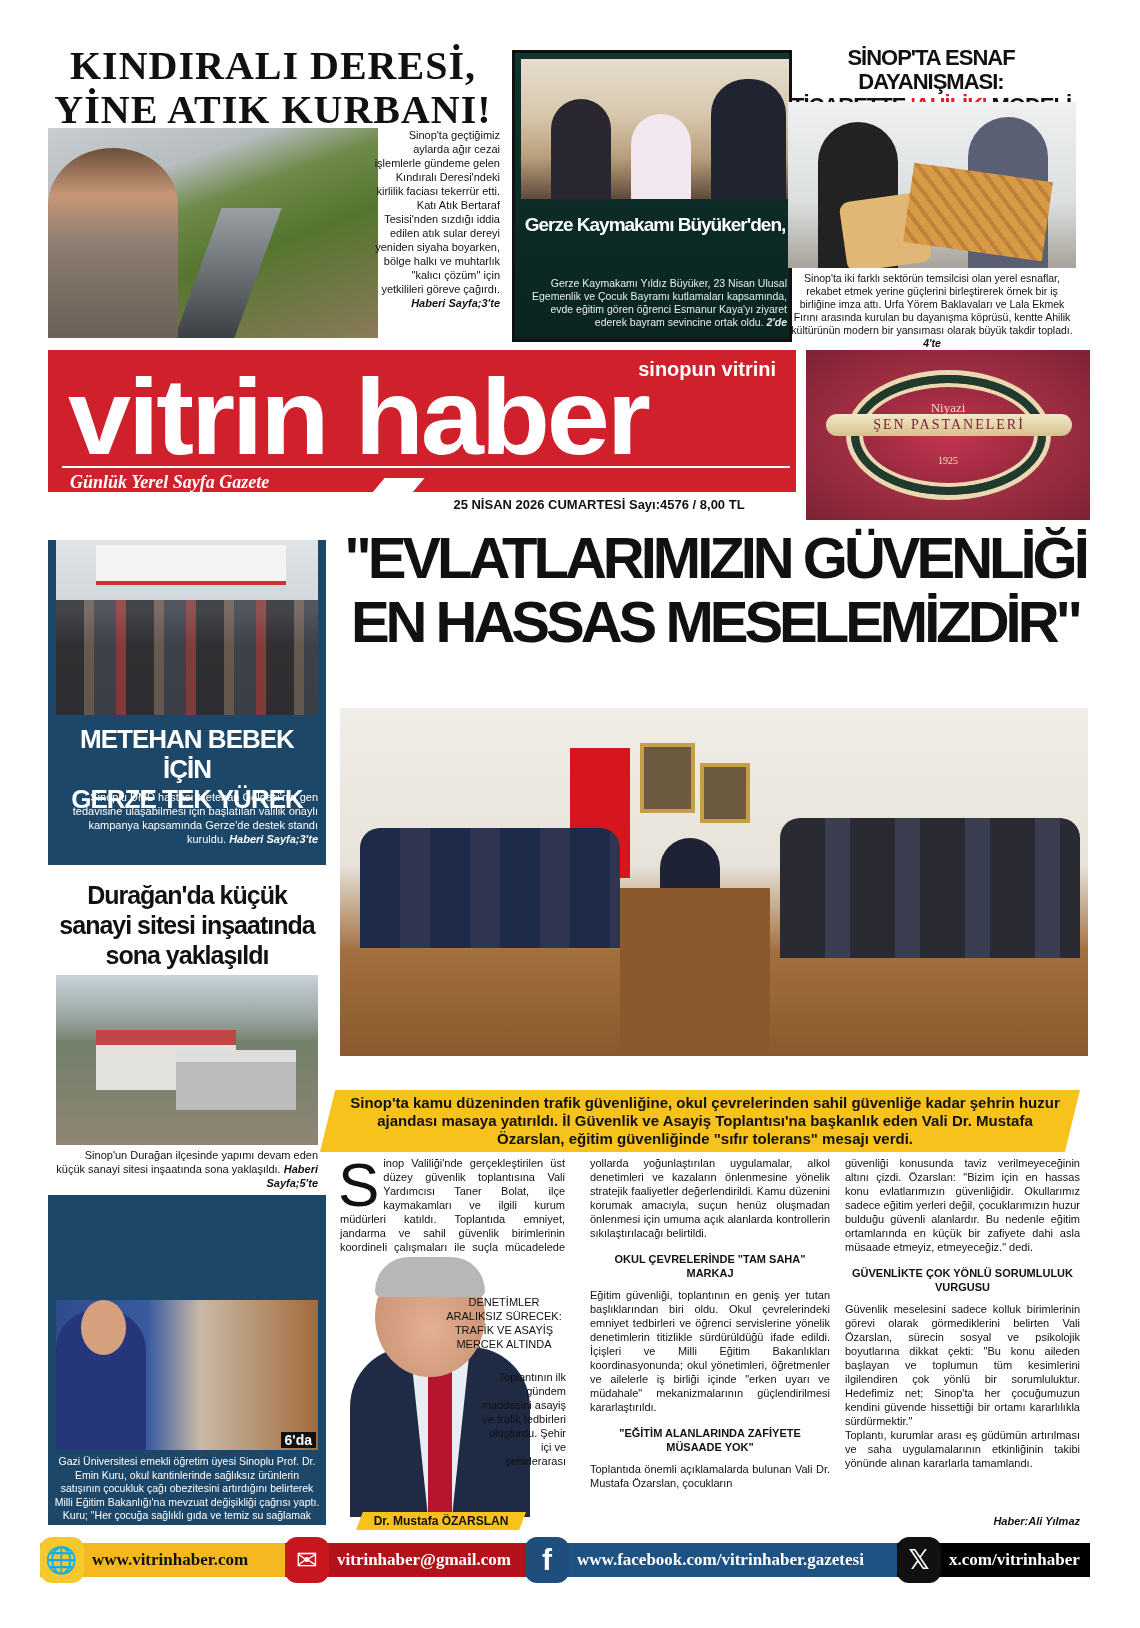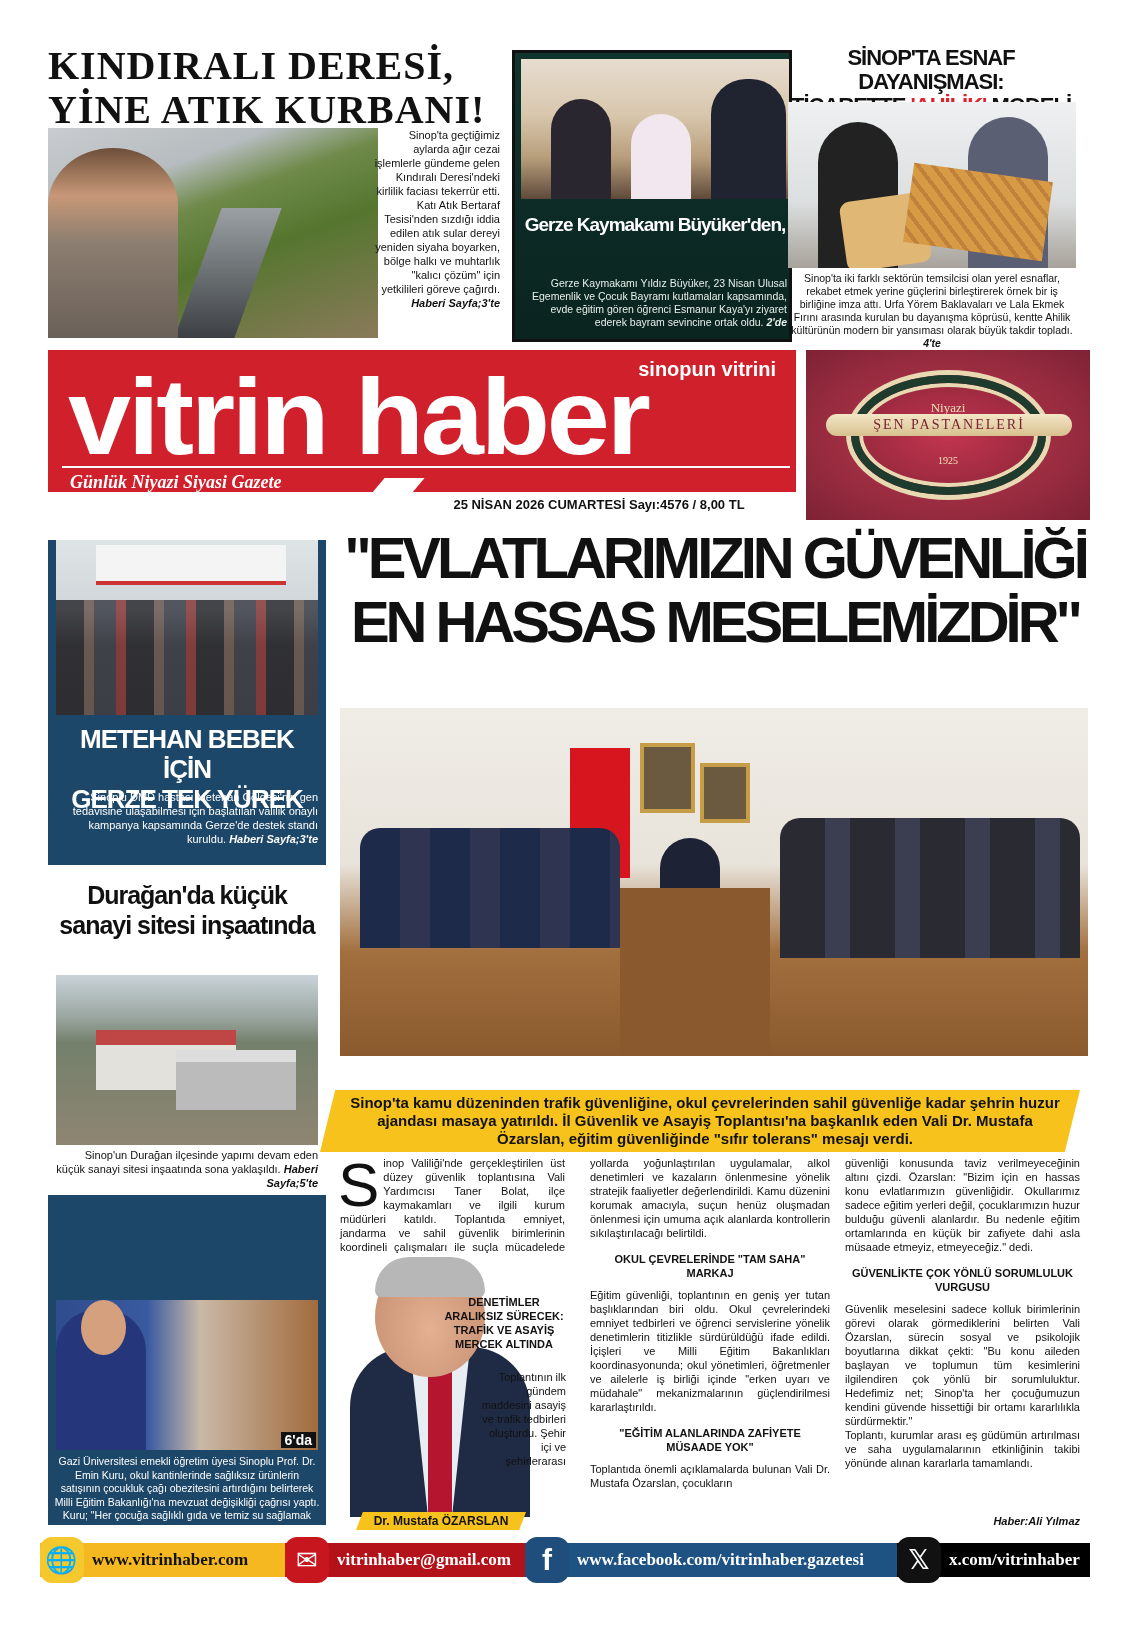--- a/index.html
+++ b/index.html
@@ -4,21 +4,21 @@
 <style>
   * { box-sizing: border-box; margin: 0; padding: 0; }
   body { width: 1140px; height: 1628px; background: #ffffff; font-family: "Liberation Sans", sans-serif; color: #111; position: relative; overflow: hidden; }
   .abs { position: absolute; }
   .photo { position: absolute; overflow: hidden; }
   .serif-head { font-family: "Liberation Serif", serif; font-weight: bold; letter-spacing: 1px; }
   .body-text { font-size: 11px; line-height: 14px; }
   .bold-it { font-weight: bold; font-style: italic; }
 
   
-  #s1-title { left: 48px; top: 44px; width: 450px; font-size: 40px; line-height: 44px; text-align: left; }
+  #s1-title { left: 48px; top: 44px; width: 450px; font-size: 40px; line-height: 44px; text-align: center; }
   #s1-photo { left: 48px; top: 128px; width: 330px; height: 210px; background: linear-gradient(160deg, #c9ccd0 0%, #b6bcbf 25%, #6f8a4a 40%, #55762f 60%, #8a7a5a 100%); }
   #s1-photo .man { position:absolute; left:0; top:20px; width:130px; height:190px; background: linear-gradient(180deg,#6d4f3a 0%,#c79777 25%,#8c7e70 50%,#6a6058 100%); border-radius: 50% 50% 0 0 / 30% 30% 0 0; }
   #s1-photo .stream { position:absolute; left:150px; top:80px; width:60px; height:130px; background: linear-gradient(180deg,#9aa0a3,#3c4044); transform: skewX(-20deg); }
   #s1-text { left: 370px; top: 128px; width: 130px; text-align: right; }
 
   
   #s2 { left: 512px; top: 50px; width: 280px; height: 292px; background: linear-gradient(180deg,#10342e 0%, #0a2420 100%); border: 3px solid #111; }
   #s2-photo { left: 6px; top: 6px; width: 268px; height: 140px; background: linear-gradient(180deg,#e6dccf 0%,#d8c7ad 40%,#b89f7c 70%,#5f4a3a 100%); }
   #s2-photo .p1 { position:absolute; left:30px; top:40px; width:60px; height:100px; background:#2a2630; border-radius:30px 30px 0 0; }
   #s2-photo .p2 { position:absolute; left:110px; top:55px; width:60px; height:85px; background:#f2e7ee; border-radius:30px 30px 0 0; }
@@ -85,21 +85,21 @@
   #main-photo .row-r { position:absolute; left:440px; top:110px; width:300px; height:140px; background: repeating-linear-gradient(90deg,#2a2a33 0 45px,#3a3e50 45px 70px); border-radius: 20px 20px 0 0; }
   #main-photo .center { position:absolute; left:320px; top:130px; width:60px; height:60px; background:#1e2235; border-radius: 30px 30px 0 0; }
 
   #main-lead { left: 320px; top: 1090px; width: 760px; height: 62px; background: #f7c21c; clip-path: polygon(2% 0,100% 0,98% 100%,0 100%); }
   #main-lead-text { left: 30px; top: 4px; width: 710px; font-weight: bold; font-size: 15px; line-height: 18px; text-align: center; }
 
   
   #col1 { left: 340px; top: 1156px; width: 225px; }
   #dropcap { float: left; font-size: 62px; line-height: 50px; margin: 4px 4px 0 -2px; }
   #col1 p { font-size: 11px; line-height: 14px; text-align: justify; }
-  #col1-sub { left: 442px; top: 1295px; width: 124px; font-weight: bold; font-size: 11px; line-height: 14px; text-align: center; }
+  #col1-sub { left: 442px; top: 1295px; width: 124px; font-weight: normal; font-size: 11px; line-height: 14px; text-align: center; }
   #col1-cont { left: 480px; top: 1370px; width: 86px; font-size: 11px; line-height: 14px; text-align: right; }
   #vali-photo { left: 340px; top: 1257px; width: 190px; height: 260px; background: #ffffff; }
   #vali-photo .suit { position:absolute; left:10px; top:90px; width:180px; height:170px; background:#1f2a44; border-radius: 60px 60px 0 0; }
   #vali-photo .shirt { position:absolute; left:70px; top:90px; width:60px; height:170px; background:#e8edf4; clip-path: polygon(0 0,100% 0,70% 100%,30% 100%); }
   #vali-photo .tie { position:absolute; left:88px; top:110px; width:24px; height:150px; background:#b5152e; }
   #vali-photo .head { position:absolute; left:35px; top:0; width:110px; height:120px; background: radial-gradient(ellipse at 50% 60%,#e3b091,#c38b6d); border-radius: 50%; }
   #vali-photo .hair { position:absolute; left:35px; top:0; width:110px; height:40px; background:#b7b7b7; border-radius: 55px 55px 10px 10px; }
   #vali-caption { left: 356px; top: 1512px; width: 170px; height: 18px; background: #f7c21c; font-weight: bold; font-size: 12px; line-height: 18px; text-align: center; clip-path: polygon(4% 0,100% 0,96% 100%,0 100%); }
 
   #col2 { left: 590px; top: 1156px; width: 240px; font-size: 11px; line-height: 14px; }
@@ -168,21 +168,21 @@
 </div>
 <div class="abs" id="s3-text">
   <span>Sinop'ta iki farklı sektörün temsilcisi olan yerel esnaflar, rekabet etmek yerine güçlerini birleştirerek örnek bir iş birliğine imza attı. Urfa Yörem Baklavaları ve Lala Ekmek Fırını arasında kurulan bu dayanışma köprüsü, kentte Ahilik kültürünün modern bir yansıması olarak büyük takdir topladı.</span>
   <span class="bold-it">4'te</span>
 </div>
 
 <div class="abs" id="masthead">
   <div class="abs" id="masthead-name">vitrin haber</div>
   <div class="abs" id="masthead-slogan">sinopun vitrini</div>
   <div class="abs" id="masthead-rule"></div>
-  <div class="abs" id="masthead-sub">Günlük Niyazi Siyasi Gazete</div>
+  <div class="abs" id="masthead-sub">Günlük Yerel Sayfa Gazete</div>
 </div>
 <div class="abs" id="masthead-date-cut"></div>
 <div class="abs" id="masthead-date">25 NİSAN 2026 CUMARTESİ Sayı:4576 / 8,00 TL</div>
 
 <div class="abs" id="ad">
   <div class="abs" id="ad-oval"></div>
   <div class="abs" id="ad-top">Niyazi</div>
   <div class="abs" id="ad-pin">ŞEN PASTANELERİ</div>
   <div class="abs" id="ad-year">1925</div>
 </div>
@@ -198,20 +198,21 @@
   </div>
   <div class="abs" id="s4-text">
     <span>Sinoplu DMD hastası Metehan Gölgeci'nin gen tedavisine ulaşabilmesi için başlatılan valilik onaylı kampanya kapsamında Gerze'de destek standı kuruldu.</span>
     <span class="bold-it">Haberi Sayfa;3'te</span>
   </div>
 </div>
 
 <div class="abs" id="s5-title">
   <div>Durağan'da küçük</div>
   <div>sanayi sitesi inşaatında</div>
+  <div>sona yaklaşıldı</div>
 </div>
 <div class="photo" id="s5-photo">
   <div class="bld"></div>
   <div class="bld2"></div>
 </div>
 <div class="abs" id="s5-text">
   <span>Sinop'un Durağan ilçesinde yapımı devam eden küçük sanayi sitesi inşaatında sona yaklaşıldı.</span>
   <span class="bold-it">Haberi Sayfa;5'te</span>
 </div>
 

